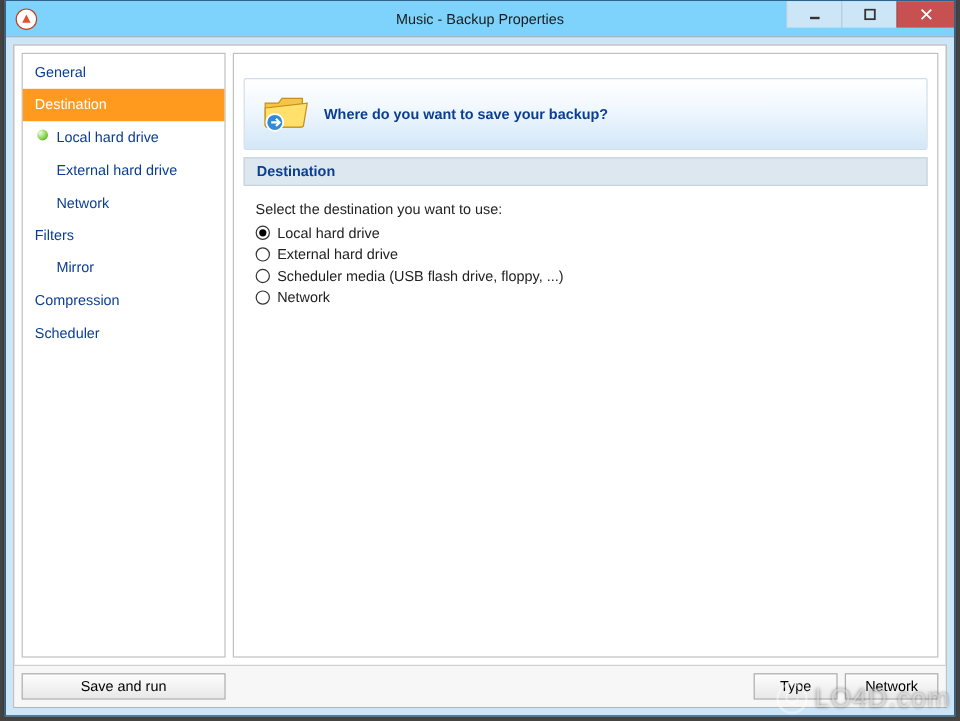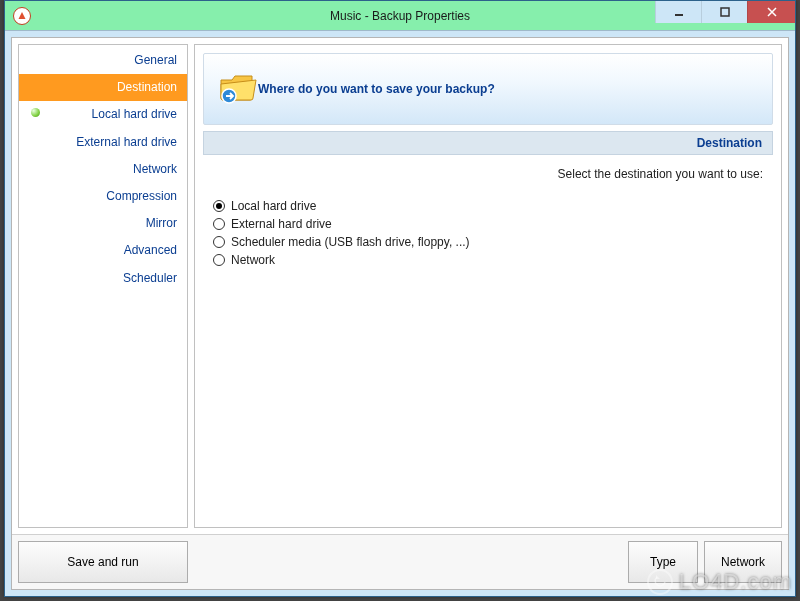--- a/index.html
+++ b/index.html
@@ -8,21 +8,21 @@
 
   .window {
     position: absolute; left: 4px; top: 0; width: 792px; height: 597px;
     background: #cde6f7; border: 1px solid #2c628b;
     box-shadow: 0 0 4px rgba(0,0,0,0.4);
     display: flex; flex-direction: column;
   }
 
   .titlebar {
     height: 30px; display: flex; align-items: center;
-    background: #86efac;
+    background: #7dd3fc;
     border-bottom: 1px solid #9fb9c9;
     position: relative;
   }
   .app-icon {
     width: 18px; height: 18px; margin-left: 8px;
     border-radius: 50%; background: #fff;
     border: 1px solid #c04020;
     display: flex; align-items: center; justify-content: center;
   }
   .app-icon svg { width: 10px; height: 10px; }
@@ -30,21 +30,21 @@
   .win-controls { margin-left:auto; display:flex; height:22px; align-self:flex-start; }
   .win-btn { width:46px; height:22px; display:flex; align-items:center; justify-content:center; border-left:1px solid rgba(0,0,0,0.1); }
   .win-btn.minimize, .win-btn.maximize { background:#cde6f7; color:#333; }
   .win-btn.close { width:48px; background:#c75050; color:#fff; }
   .win-btn svg { width:10px; height:10px; }
 
   .client {
     flex:1; display:flex; flex-direction:column;
     margin:6px; background:#fff; border:1px solid #b5b5b5;
   }
-  .main-area { flex:1; display:flex; padding:6px; gap:6px;text-align:right; }
+  .main-area { flex:1; display:flex; padding:6px; gap:6px; }
 
   .sidebar {
     width:170px; border:1px solid #c0c0c0; background:#fff;
     display:flex; flex-direction:column; padding-top:2px;
   }
   .side-item {
     padding:4px 10px; color:#0b3e91; cursor:pointer;
     white-space:nowrap; line-height:1.6;
   }
   .side-item.sub { padding-left:28px; position:relative; }
@@ -57,55 +57,55 @@
   .side-item.selected {
     background:#ff9a1f; color:#fff;
   }
 
   .content {
     flex:1; border:1px solid #c0c0c0; background:#fff;
     display:flex; flex-direction:column; align-items:stretch;
     position:relative;
   }
   .banner {
-    height:72px; margin:8px 8px 6px 8px;
+    height:60px; margin:20px 8px 6px 8px;
     background: linear-gradient(to bottom, #ffffff 0%, #f1f8fe 40%, #d3e7f8 100%);
     border:1px solid #d0dce8; border-radius:2px;
-    display:flex; align-items:center; padding:0 14px;
+    display:flex; align-items:center; gap:12px; padding:0 14px;
   }
   .folder-icon { width:40px; height:34px; position:relative; }
   .folder-icon svg { position:absolute; left:0; top:0; }
   .banner-text { color:#0b3e91; font-weight:bold; font-size:12px; }
 
   .section-header {
     margin:0 8px; padding:4px 10px;
     background:#dce7f0; border:1px solid #c5d3e0;
     color:#0b3e91; font-weight:bold; font-size:12px;
   }
   .section-body { padding:12px 18px; color:#222; }
-  .section-body .prompt { margin-bottom:16px; }
+  .section-body .prompt { margin-bottom:4px; }
 
   .radio-row { display:flex; align-items:center; gap:6px; padding:2px 0; cursor:pointer; }
   .radio-dot {
     width:12px; height:12px; border-radius:50%;
     border:1px solid #333; background:#fff; position:relative; flex:0 0 auto;
   }
   .radio-dot.checked::after {
     content:""; position:absolute; left:2px; top:2px; width:6px; height:6px;
     border-radius:50%; background:#000;
   }
 
   .footer {
     border-top:1px solid #d0d0d0; padding:6px;
     display:flex; align-items:center; gap:6px;
     background:#f7f7f7;
   }
   .btn {
     border:1px solid #acacac; background:linear-gradient(#fdfdfd,#e8e8e8);
-    padding:13px 16px; font-size:12px; cursor:pointer;
+    padding:3px 16px; font-size:12px; cursor:pointer;
     min-width:70px; text-align:center;
   }
   .btn.wide { min-width:170px; }
   .spacer { flex:1; }
 
   .watermark {
     position:absolute; right:8px; bottom:6px;
     color:rgba(255,255,255,0.45); font-size:22px; letter-spacing:1px;
     font-weight:400; display:flex; align-items:center; gap:6px;
     pointer-events:none; text-shadow:0 0 3px rgba(0,0,0,0.5);
@@ -148,23 +148,23 @@
 
   <div class="client">
     <div class="main-area">
 
       <div class="sidebar">
         <div class="side-item">General</div>
         <div class="side-item selected">Destination</div>
         <div class="side-item sub active">Local hard drive</div>
         <div class="side-item sub nodot">External hard drive</div>
         <div class="side-item sub nodot">Network</div>
+        <div class="side-item">Filters</div>
+        <div class="side-item sub nodot">Mirror</div>
         <div class="side-item">Compression</div>
-        <div class="side-item sub nodot">Mirror</div>
-        <div class="side-item">Advanced</div>
         <div class="side-item">Scheduler</div>
       </div>
 
       <div class="content">
         <div class="banner">
           <div class="folder-icon">
             <svg width="40" height="34" viewBox="0 0 40 34">
               <path d="M3 8 L14 8 L17 4 L34 4 L34 26 Q34 28 32 28 L5 28 Q3 28 3 26 Z" fill="#f7c544" stroke="#c68e1a"></path>
               <path d="M3 12 L38 8 L35 26 Q35 28 33 28 L5 28 Q3 28 3 26 Z" fill="#ffe06a" stroke="#c68e1a"></path>
               <circle cx="11" cy="24" r="7" fill="#2f8ad8" stroke="#fff" stroke-width="1.5"></circle>

